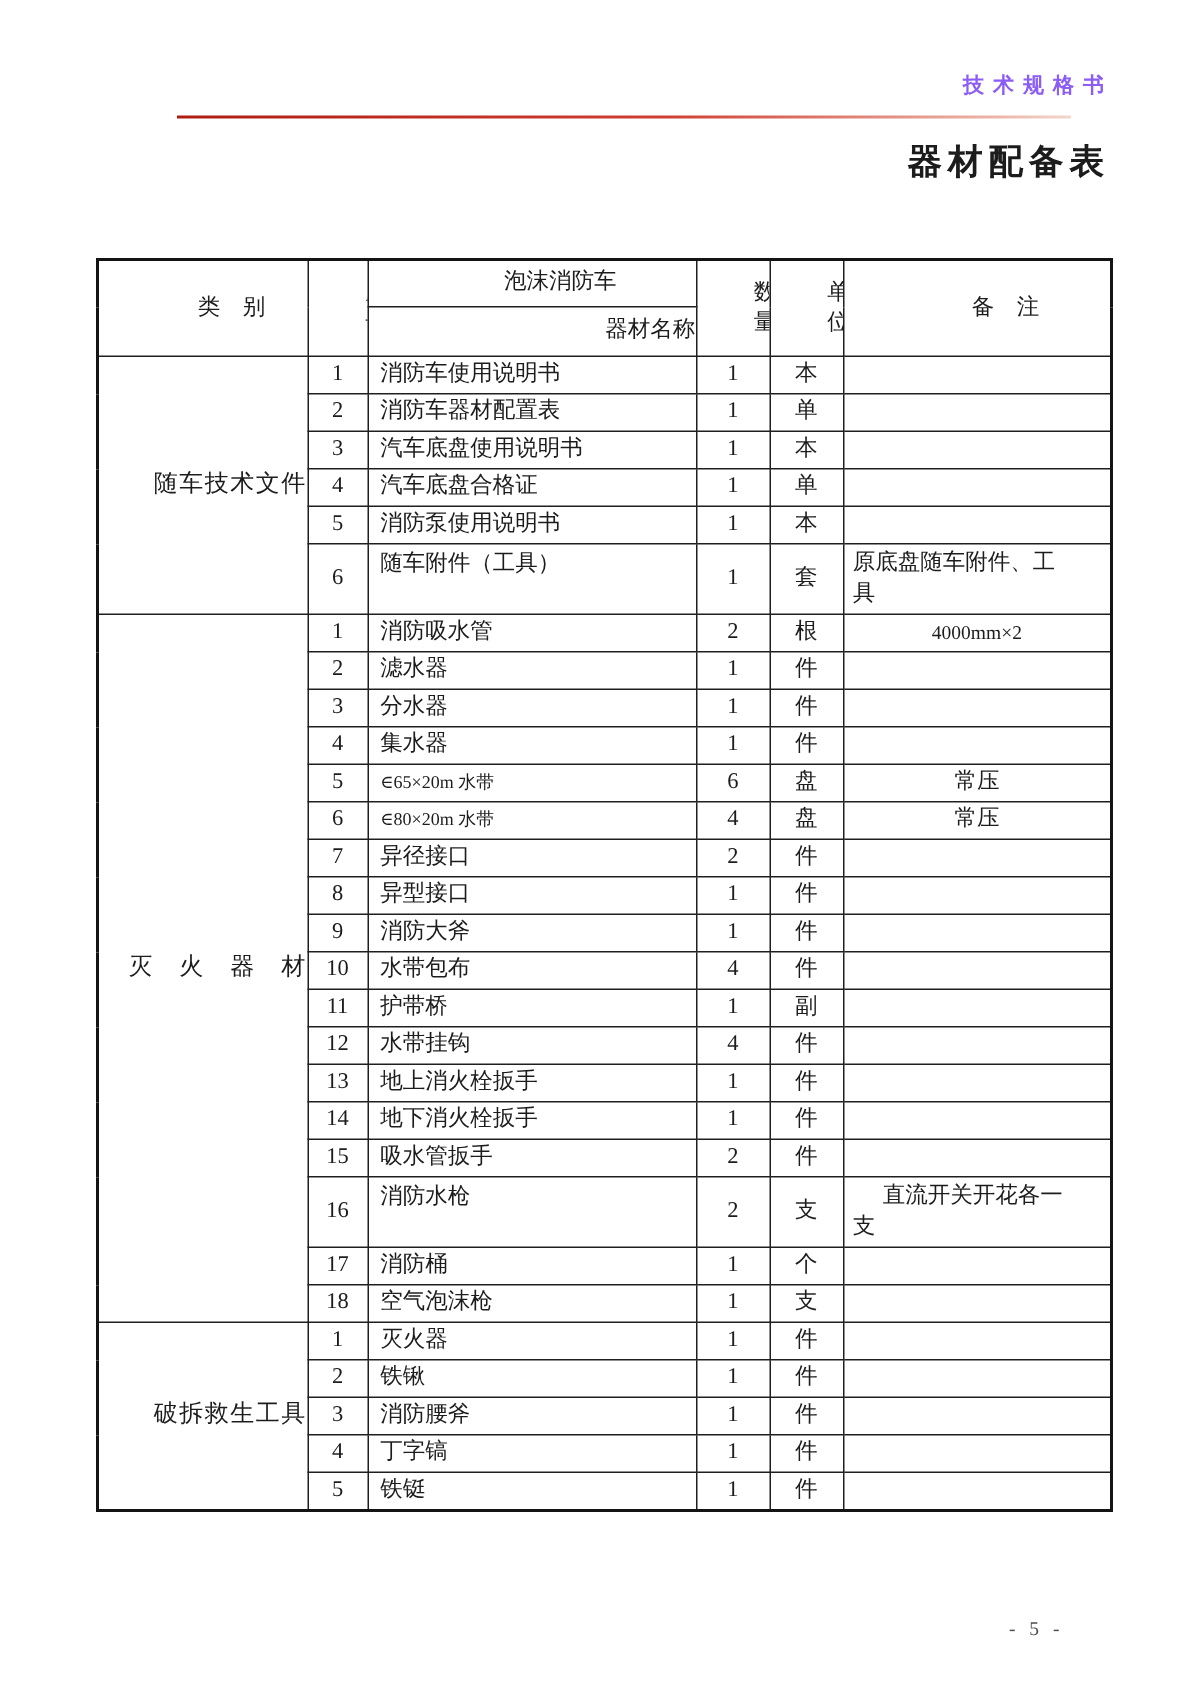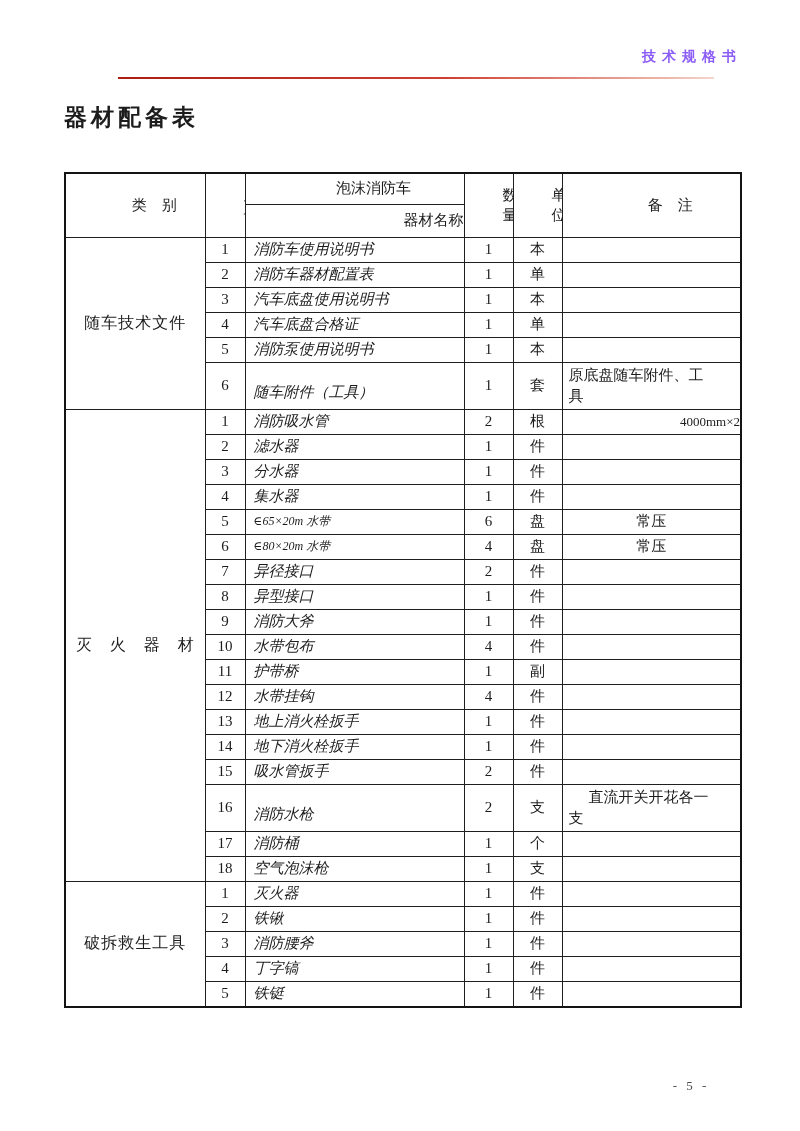--- a/index.html
+++ b/index.html
@@ -11,44 +11,44 @@
   .hdr-label {
     position:absolute; top:48px; right:58px;
     font-size:14px; font-weight:bold; letter-spacing:6px;
     color:#8b5cf6; white-space:nowrap;
   }
   .hdr-rule {
     position:absolute; top:77px; left:118px; width:596px; height:2px;
     background:linear-gradient(to right,#ad1d10,#cf4033 55%,#ecb7a9 92%,#f3d6cd);
   }
   .doc-title {
-    position:absolute; top:102px; left:64px; width:676px;
-    text-align:left; font-size:23px; font-weight:bold; letter-spacing:4px;font-family:Liberation Mono, monospace;
+    position:absolute; top:92px; left:64px; width:676px;
+    text-align:right; font-size:23px; font-weight:bold; letter-spacing:4px;font-family:Liberation Mono, monospace;
   }
   table.eq {
     position:absolute; left:64px; top:172px; width:676px;
     border-collapse:collapse; table-layout:fixed;
     border:2px solid #141414;
   }
   .eq th, .eq td {
     border:1px solid #1f1f1f; padding:0; margin:0;
     font-size:15px; font-weight:normal; text-align:center; vertical-align:middle;
     overflow:hidden; line-height:1.3;
   }
   .eq tr.h1 th { height:30px;padding-left:38px; }
   .eq tr.h2 th { height:32px;text-align:right; }
   .eq tbody tr { height:25px; }
   .eq tbody tr.tall { height:47px; }
-  .eq td.cat { font-size:16px; letter-spacing:1px; }
-  .eq td.name { text-align:left; padding-left:8px;font-style:italic; }
+  .eq td.cat { font-size:16px; letter-spacing:1px;text-align:right; }
+  .eq td.name { text-align:left; padding-left:8px; }
   .eq td.name.sm { font-size:12px;margin-top:32px; }
-  .eq tr.tall td.name { vertical-align:top; padding-top:20px; }
+  .eq tr.tall td.name { vertical-align:top; padding-top:4px; }
   .eq td.rl { text-align:left; padding:2px 27px 2px 6px; line-height:21px;margin-top:11px; }
   .eq td.ri { text-indent:20px; }
-  .eq td.rs { font-size:13px;text-align:right; }
+  .eq td.rs { font-size:13px; }
   .page-num {
     position:absolute; top:1078px; left:636px; width:110px;
     text-align:center; font-size:13px; letter-spacing:3px; color:#4d4d4d;
   }
 </style>
 </head>
 <body>
 
 <div class="hdr-label">技术规格书</div>
 <div class="hdr-rule"></div>

